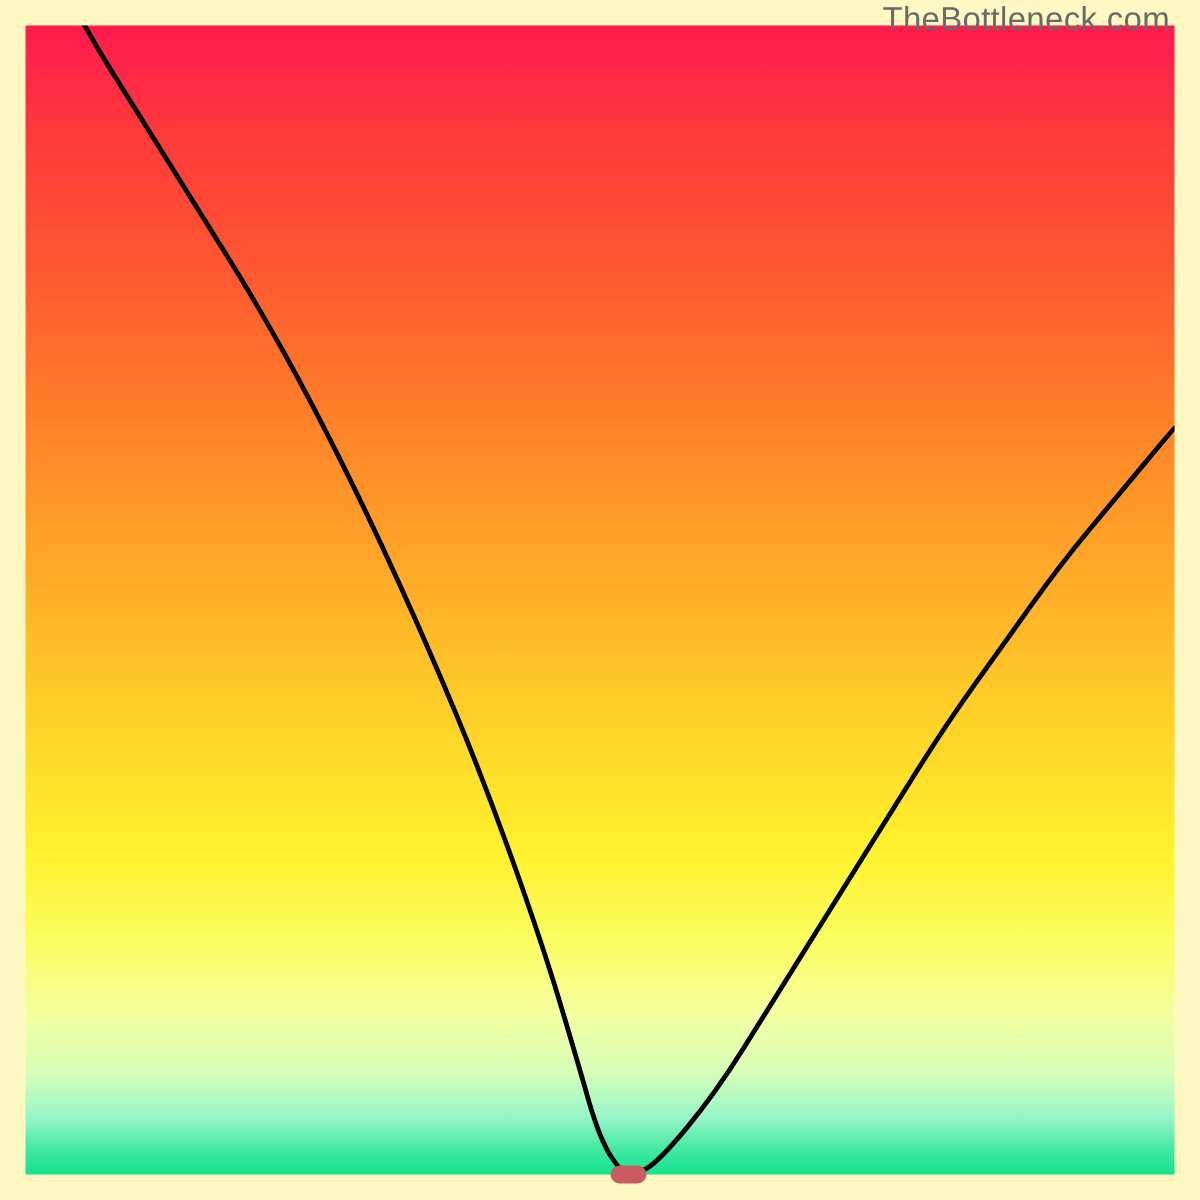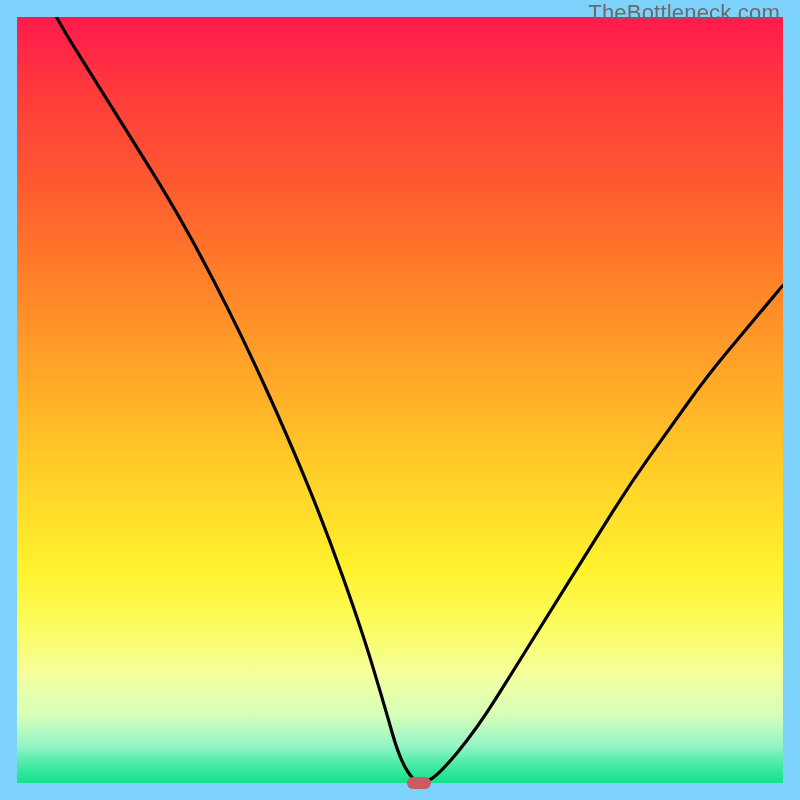--- a/index.html
+++ b/index.html
@@ -10,21 +10,21 @@
     background: #000;
     overflow: hidden;
     font-family: Arial, Helvetica, sans-serif;
   }
   .frame {
     position: absolute;
     left: 0;
     top: 0;
     width: 800px;
     height: 800px;
-    background: #7dd3fc;
+    background: #fef9c3;
   }
   .plot {
     position: absolute;
     left: 17px;
     top: 17px;
     width: 766px;
     height: 766px;
     background: linear-gradient(
       to bottom,
       #ff1a4d 0%,

